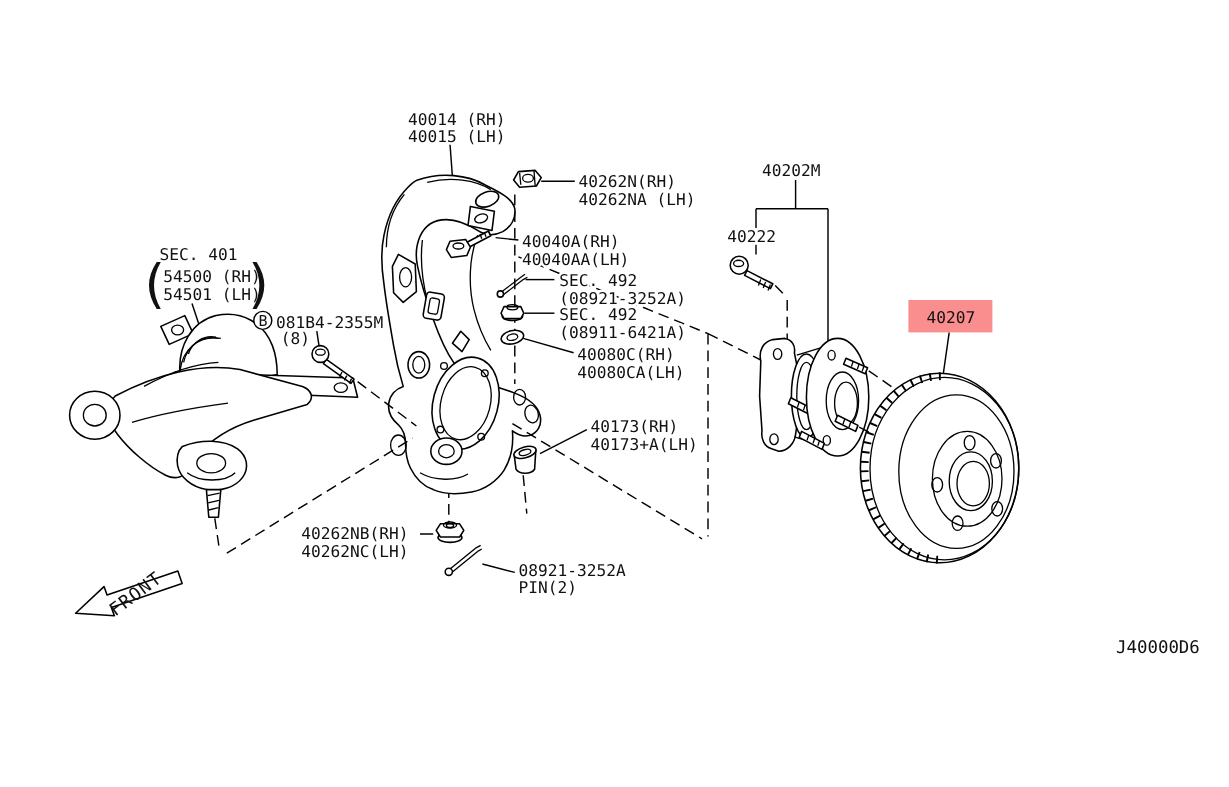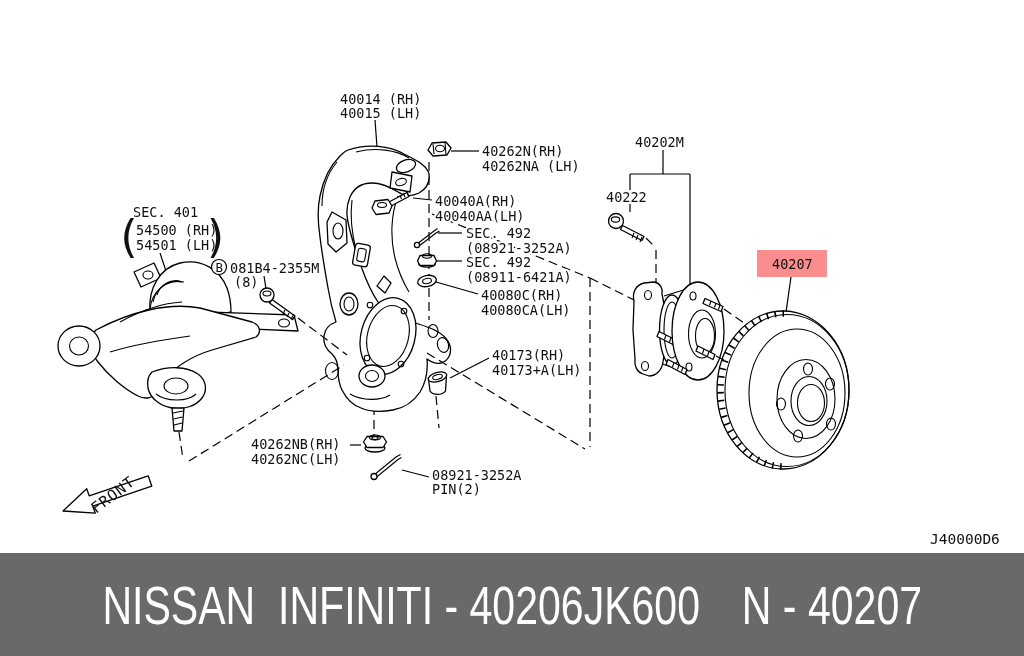--- a/index.html
+++ b/index.html
@@ -303,19 +303,13 @@
     <g>
       <text x="606" y="202">40222</text>
     </g>
     <g>
       <text class="noHalo" x="772" y="269">40207</text>
     </g>
     <text class="code noHalo" x="930" y="544">J40000D6</text>
   </g>
 </svg>
 
-  <div class="footer-bar">
-    <div class="footer-line">
-      <span>NISSAN  INFINITI - 40206JK600</span>
-      <span>N - 40207</span>
-    </div>
-  </div>
 </div>
 
 </body></html>

